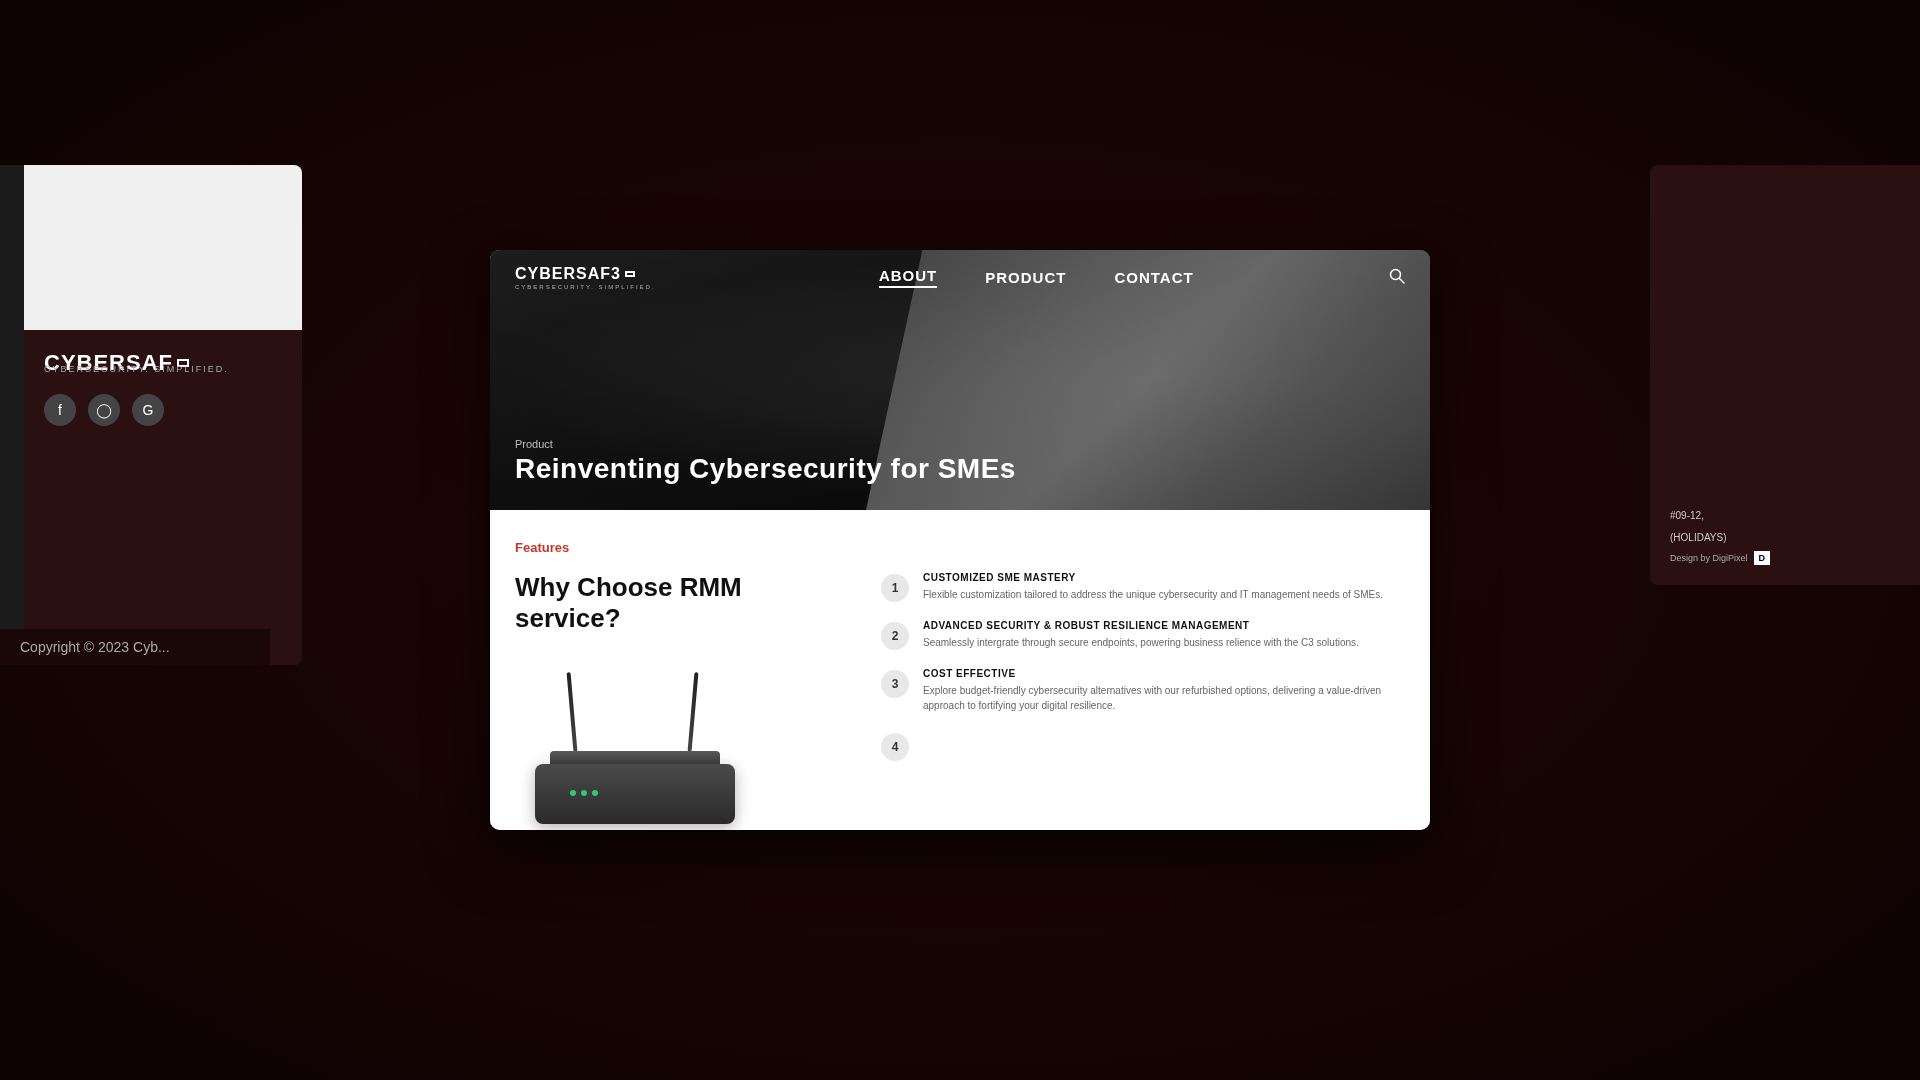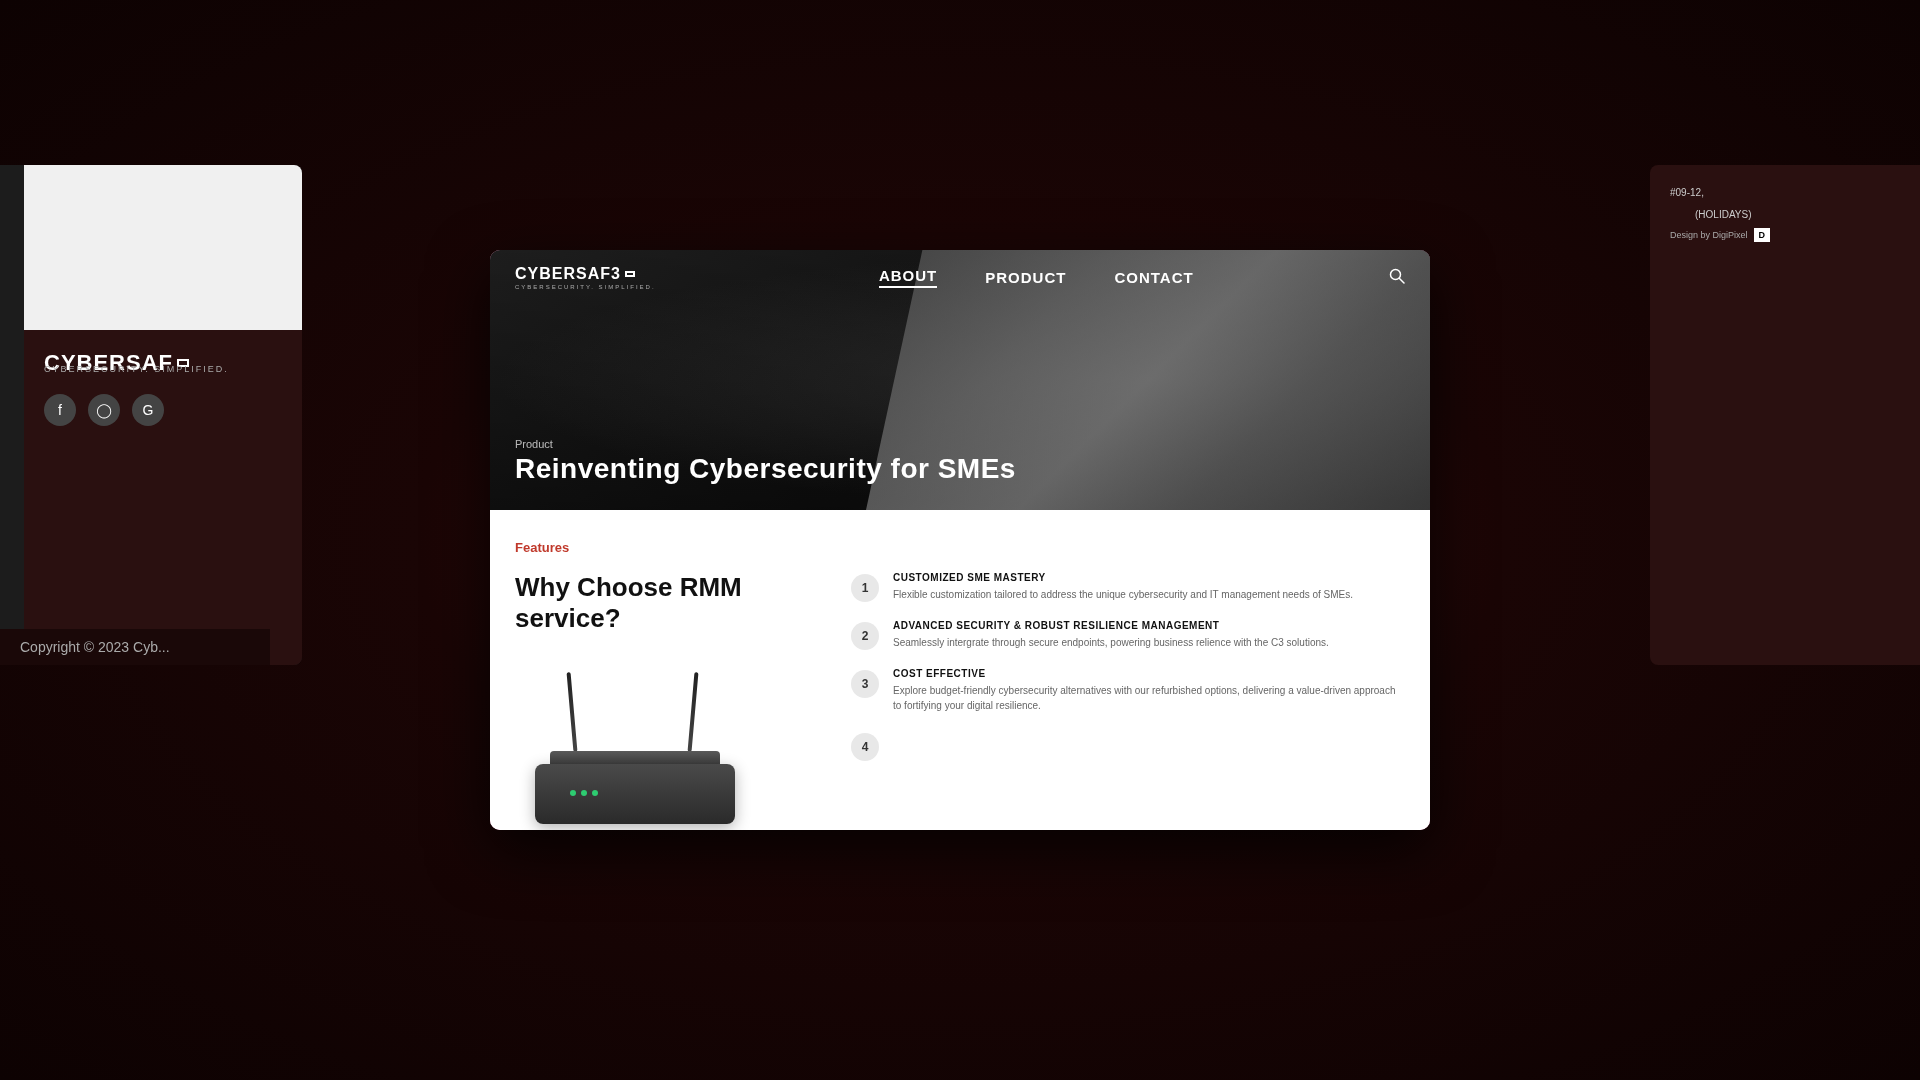--- a/index.html
+++ b/index.html
@@ -99,40 +99,40 @@
       padding: 10px 20px;
       color: #aaa;
       font-size: 14px;
     }
 
     .side-panel-right {
       position: absolute;
       right: 0;
       top: 165px;
       width: 270px;
-      height: 500px;
+      height: 420px;
       background: #2a1010;
       z-index: 1;
       border-radius: 8px 0 0 8px;
       padding: 20px;
       display: flex;
       flex-direction: column;
+      justify-content: flex-end;
       gap: 8px;
     }
 
     .side-right-address {
       color: #ccc;
       font-size: 10px;
       line-height: 1.6;
     }
 
     .side-right-hours {
       color: #ccc;
       font-size: 10px;
-      margin-left: 25px;
     }
 
     .side-right-design {
       display: flex;
       align-items: center;
       gap: 6px;
       color: #aaa;
       font-size: 9px;
     }
 
@@ -280,21 +280,21 @@
 
     .features-label {
       color: #c0392b;
       font-size: 13px;
       font-weight: 600;
       margin-bottom: 17px;
     }
 
     .content-inner {
       display: flex;
-      gap: 16px;
+      gap: 46px;
     }
 
     .left-content {
       width: 320px;
       flex-shrink: 0;
     }
 
     .section-title {
       font-size: 26px;
       font-weight: 700;

